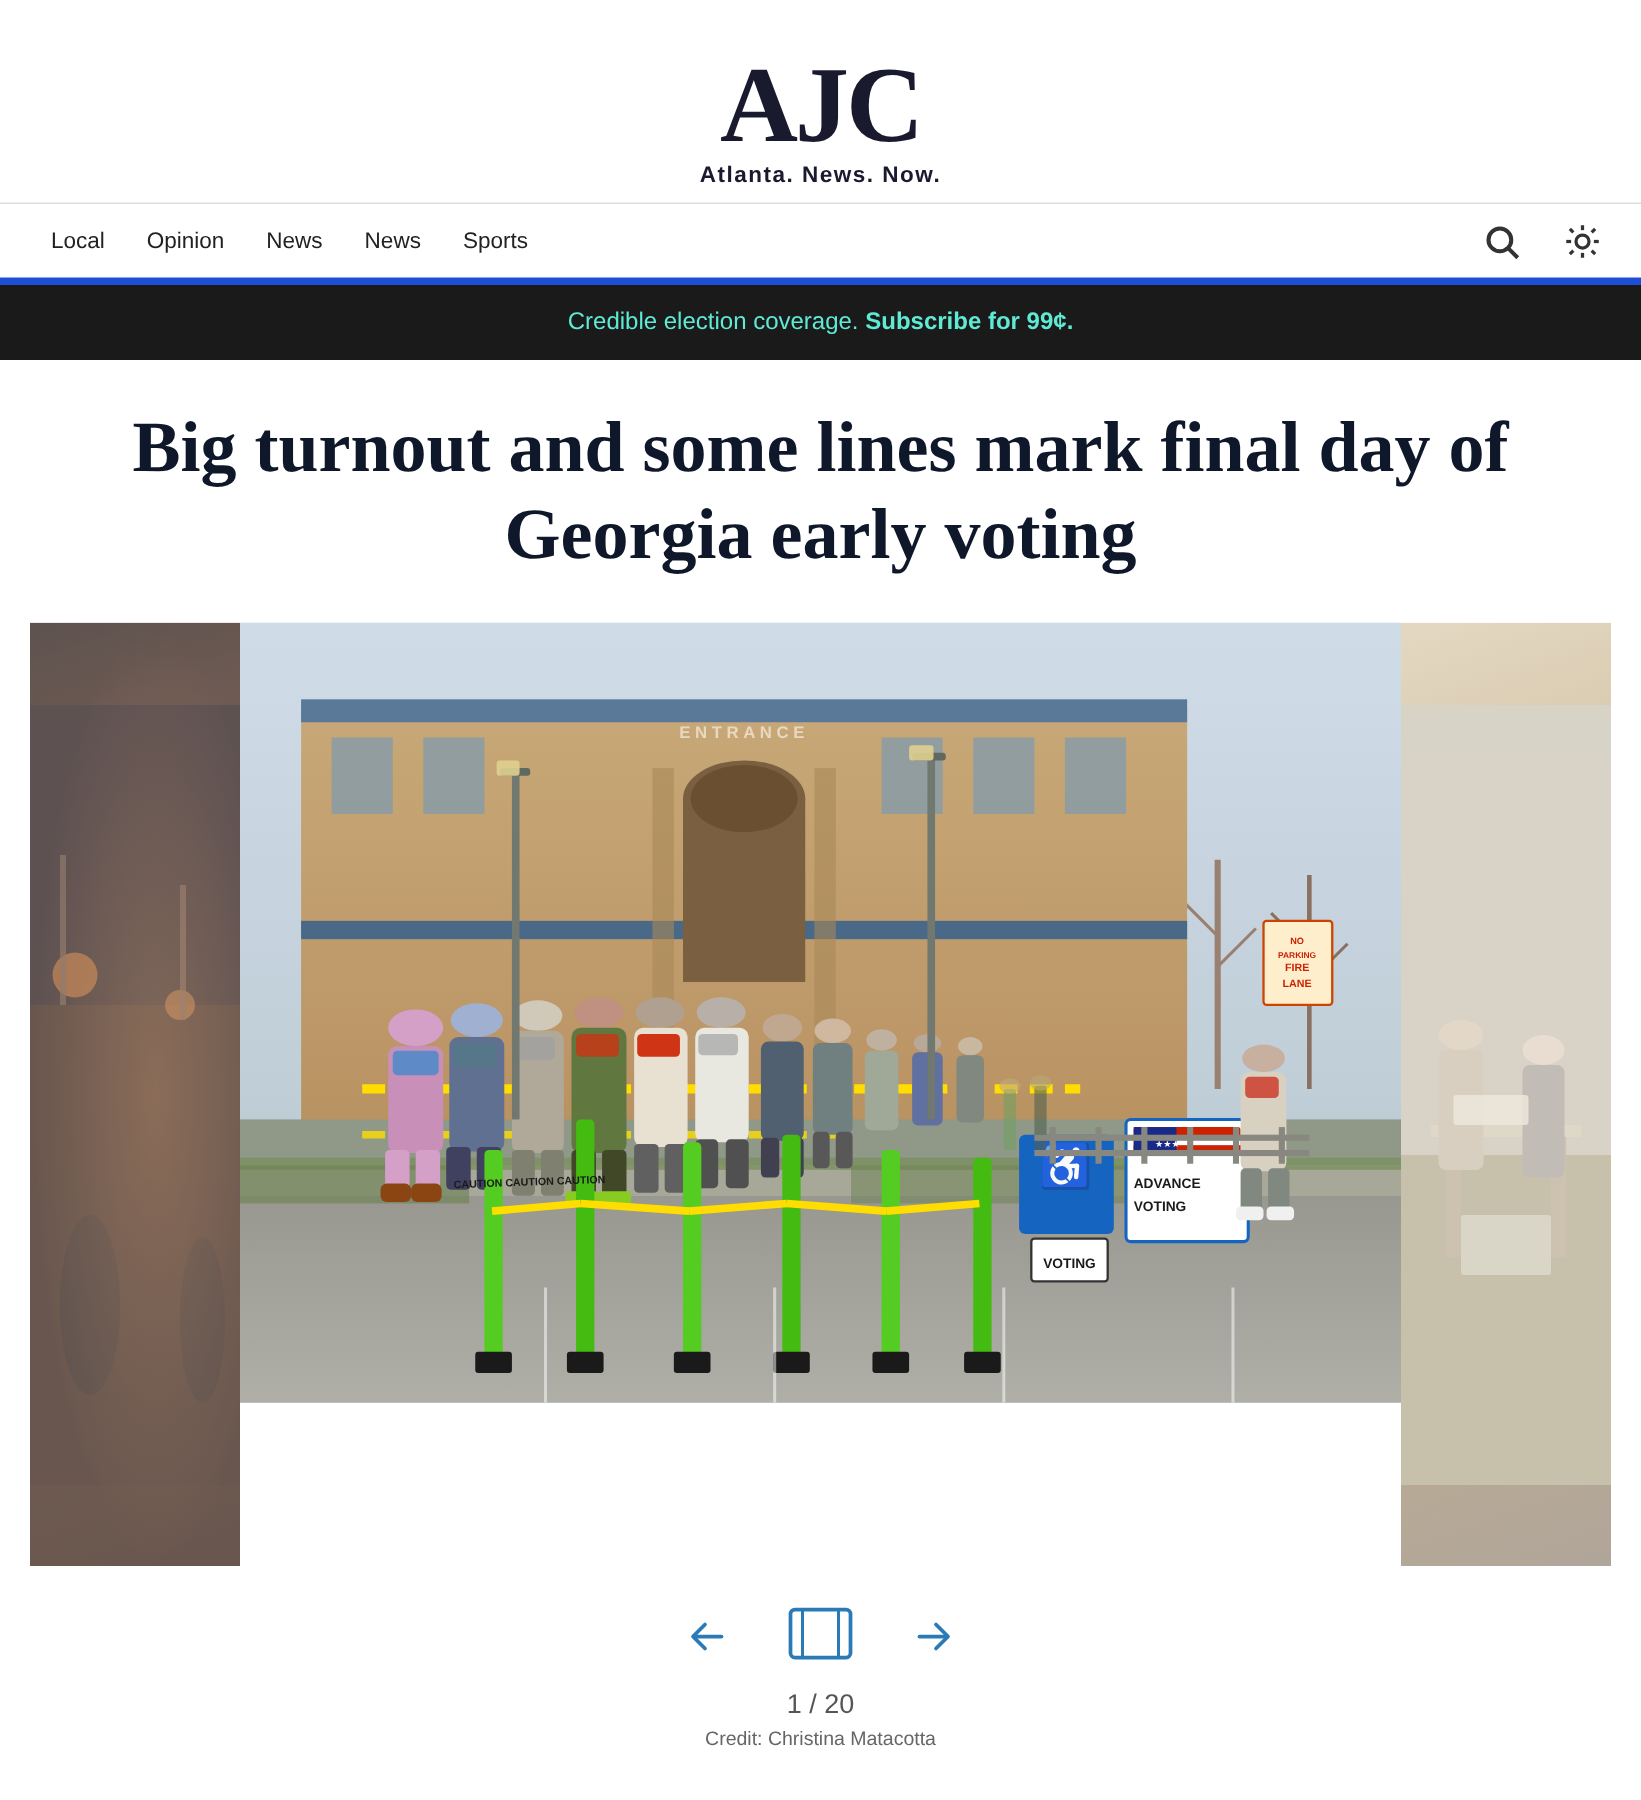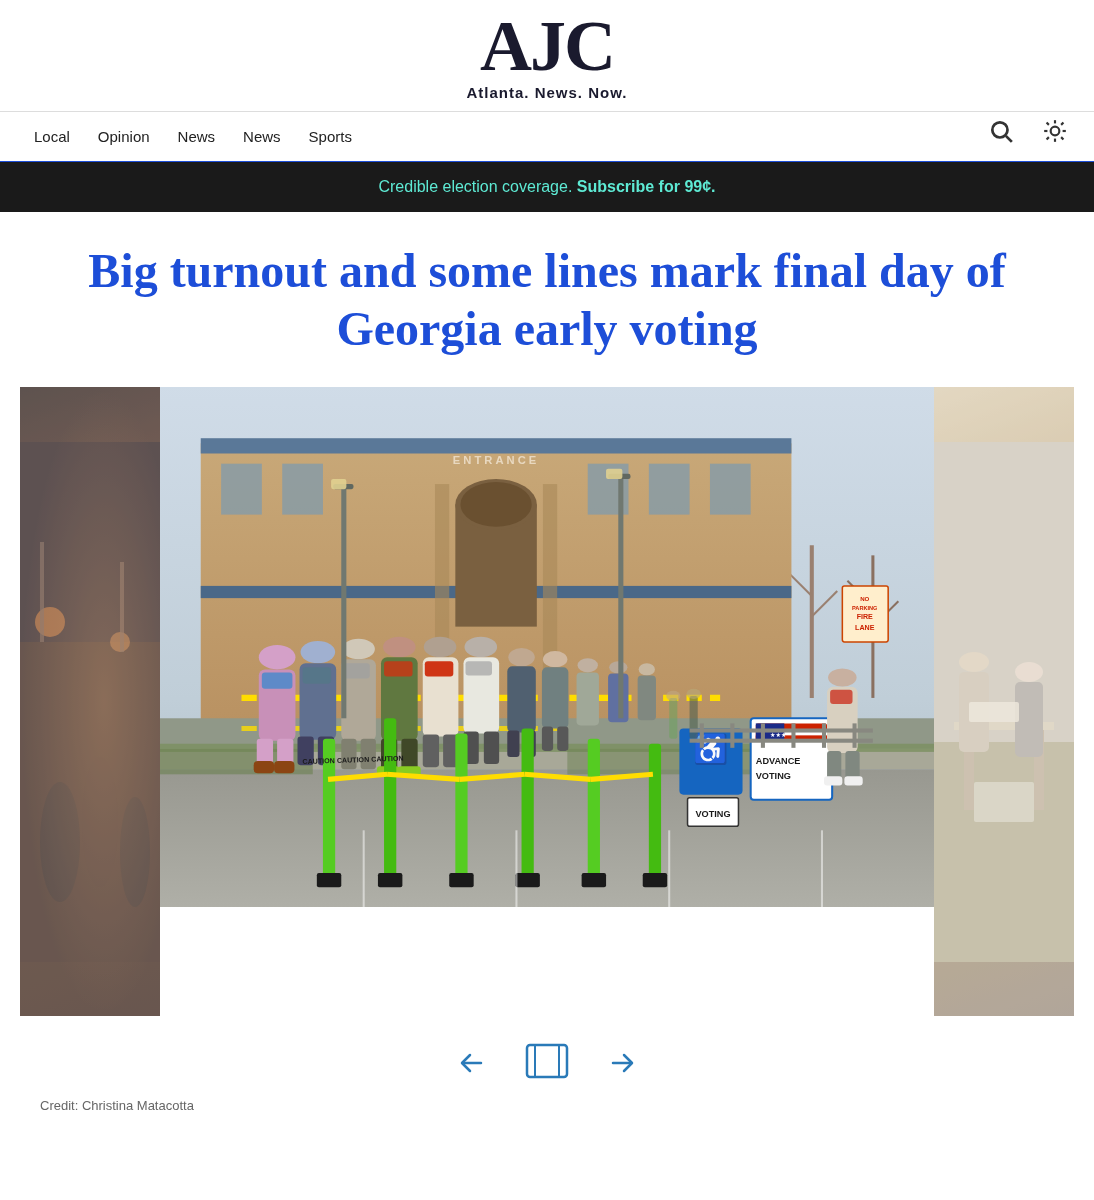--- a/index.html
+++ b/index.html
@@ -1,36 +1,36 @@
 <!DOCTYPE html>
 <html><head>
   <meta charset="utf-8">
   <style>
     * { margin: 0; padding: 0; box-sizing: border-box; }
     body { font-family: Georgia, 'Times New Roman', serif; background: #fff; width: 1094px; overflow-x: hidden; }
 
     
-    .header { text-align: center; padding: 10px 0 10px; background: #fff; border-bottom: 1px solid #ddd; }
+    .header { text-align: center; padding: 34px 0 10px; background: #fff; border-bottom: 1px solid #ddd; }
     .logo-text { font-family: 'Times New Roman', serif; font-size: 72px; font-weight: 900; color: #1a1a2e; letter-spacing: -2px; line-height: 1; }
     .logo-tagline { font-family: Arial, sans-serif; font-size: 15px; font-weight: 700; color: #1a1a2e; letter-spacing: 1px; margin-top: 2px; }
 
     
-    .nav { display: flex; align-items: flex-start; justify-content: space-between; padding: 0 20px; border-bottom: 1px solid #1d4ed8; background: #fff; position: relative; }
+    .nav { display: flex; align-items: center; justify-content: space-between; padding: 0 20px; border-bottom: 5px solid #1d4ed8; background: #fff; position: relative; }
     .nav-links { display: flex; align-items: center; gap: 0; }
     .nav-link { font-family: Arial, sans-serif; font-size: 15px; color: #222; text-decoration: none; padding: 16px 14px; display: block; white-space: nowrap; }
     .nav-icons { display: flex; align-items: center; gap: 16px; }
     .nav-icon-btn { background: none; border: none; cursor: pointer; padding: 6px; display: flex; align-items: center; justify-content: center; }
 
     
     .banner { background: #1a1a1a; color: #5eead4; text-align: center; padding: 16px; font-family: Arial, sans-serif; font-size: 16px; }
     .banner-bold { font-weight: 700; }
 
     
     .article { max-width: 1094px; padding: 30px 20px 0; }
-    .article-title { font-family: Georgia, serif; font-size: 48px; font-weight: 700; color: #1d4ed8; text-align: center; line-height: 1.2; margin-bottom: 30px; max-width: 980px; margin-left: auto; margin-right: auto; }
+    .article-title { font-family: Georgia, serif; font-size: 48px; font-weight: 700; color: #0f172a; text-align: center; line-height: 1.2; margin-bottom: 30px; max-width: 980px; margin-left: auto; margin-right: auto; }
 
     
     .gallery-container { position: relative; width: 100%; overflow: hidden; }
     .gallery-track { display: flex; align-items: stretch; width: 100%; height: 629px; }
     .gallery-side { flex: 0 0 140px; overflow: hidden; position: relative; opacity: 0.7; }
     .gallery-side-left { background: linear-gradient(to right, #2c1810, #5a3020); }
     .gallery-side-right { background: linear-gradient(to left, #c0a080, #d0b090); }
     .gallery-main { flex: 1; overflow: hidden; position: relative; }
 
     
@@ -38,21 +38,21 @@
     .side-left-img::after { content: ''; position: absolute; inset: 0; background: radial-gradient(ellipse at 60% 50%, rgba(200,120,50,0.3) 0%, transparent 70%); }
 
     
     .side-right-img { width: 100%; height: 100%; background: linear-gradient(160deg, #d8c8a8 0%, #c0a880 30%, #a89060 60%, #908070 100%); display: flex; align-items: center; justify-content: center; }
 
     
     .gallery-controls { display: flex; align-items: center; justify-content: center; gap: 30px; padding: 24px 0 8px; }
     .gallery-btn { background: none; border: none; cursor: pointer; color: #2a7ab8; font-size: 28px; padding: 8px; display: flex; align-items: center; }
     .gallery-counter { font-family: Arial, sans-serif; font-size: 18px; color: #555; display: block; text-align: center; margin-top: 4px; }
 
-    .credit { text-align: left; padding: 4px 20px 10px; font-family: Arial, sans-serif; font-size: 13px; color: #666; }
+    .credit { text-align: center; padding: 4px 20px 10px; font-family: Arial, sans-serif; font-size: 13px; color: #666; }
 
     
     .search-svg { width: 26px; height: 26px; fill: none; stroke: #333; stroke-width: 2.5; }
     .sun-svg { width: 26px; height: 26px; fill: none; stroke: #333; stroke-width: 2; }
   </style>
 </head>
 <body>
 
 <div class="header">
   <div class="logo-text">AJC</div>
@@ -373,16 +373,17 @@
         <line x1="34" y1="2" x2="34" y2="34" stroke="#2a7ab8" stroke-width="2"></line>
       </svg>
     </div>
     <button class="gallery-btn">
       <svg width="30" height="30" viewBox="0 0 30 30">
         <line x1="6" y1="15" x2="24" y2="15" stroke="#2a7ab8" stroke-width="2.5" stroke-linecap="round"></line>
         <polyline points="17,7 25,15 17,23" fill="none" stroke="#2a7ab8" stroke-width="2.5" stroke-linecap="round" stroke-linejoin="round"></polyline>
       </svg>
     </button>
   </div>
+  <span class="gallery-counter">1 / 20</span>
 
   <div class="credit">Credit: Christina Matacotta</div>
 
 </div>
 
 </body></html>

